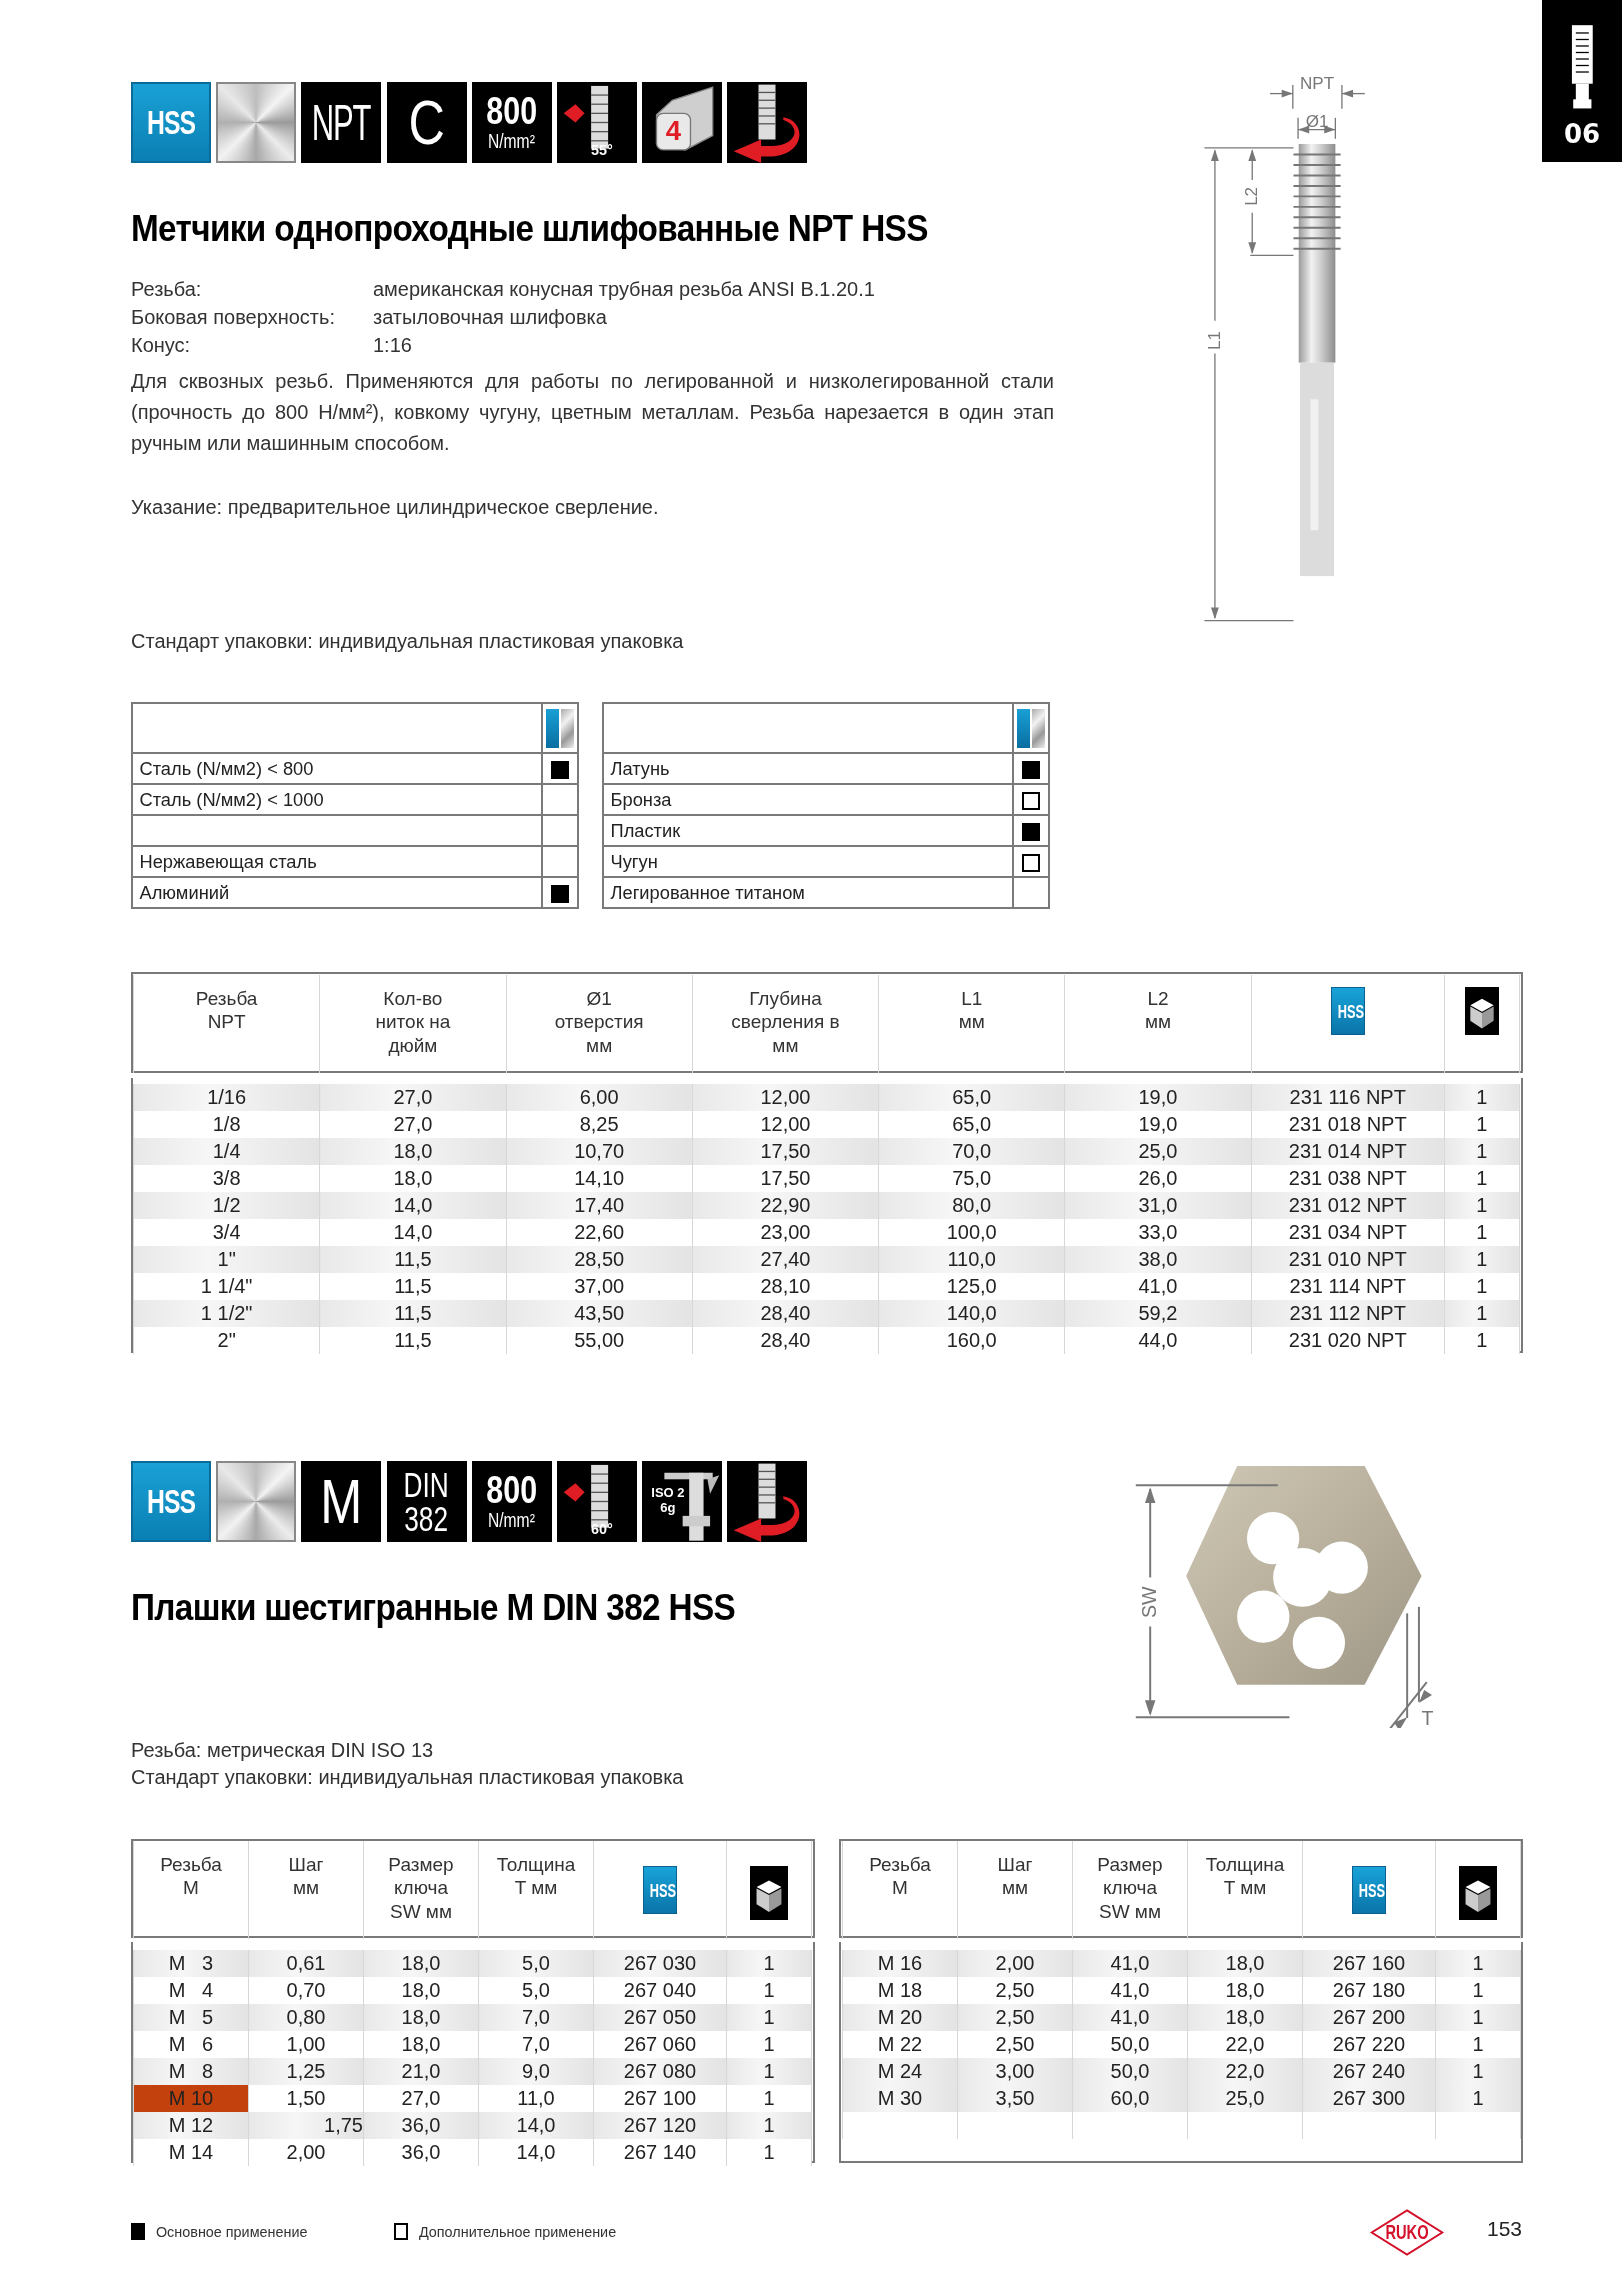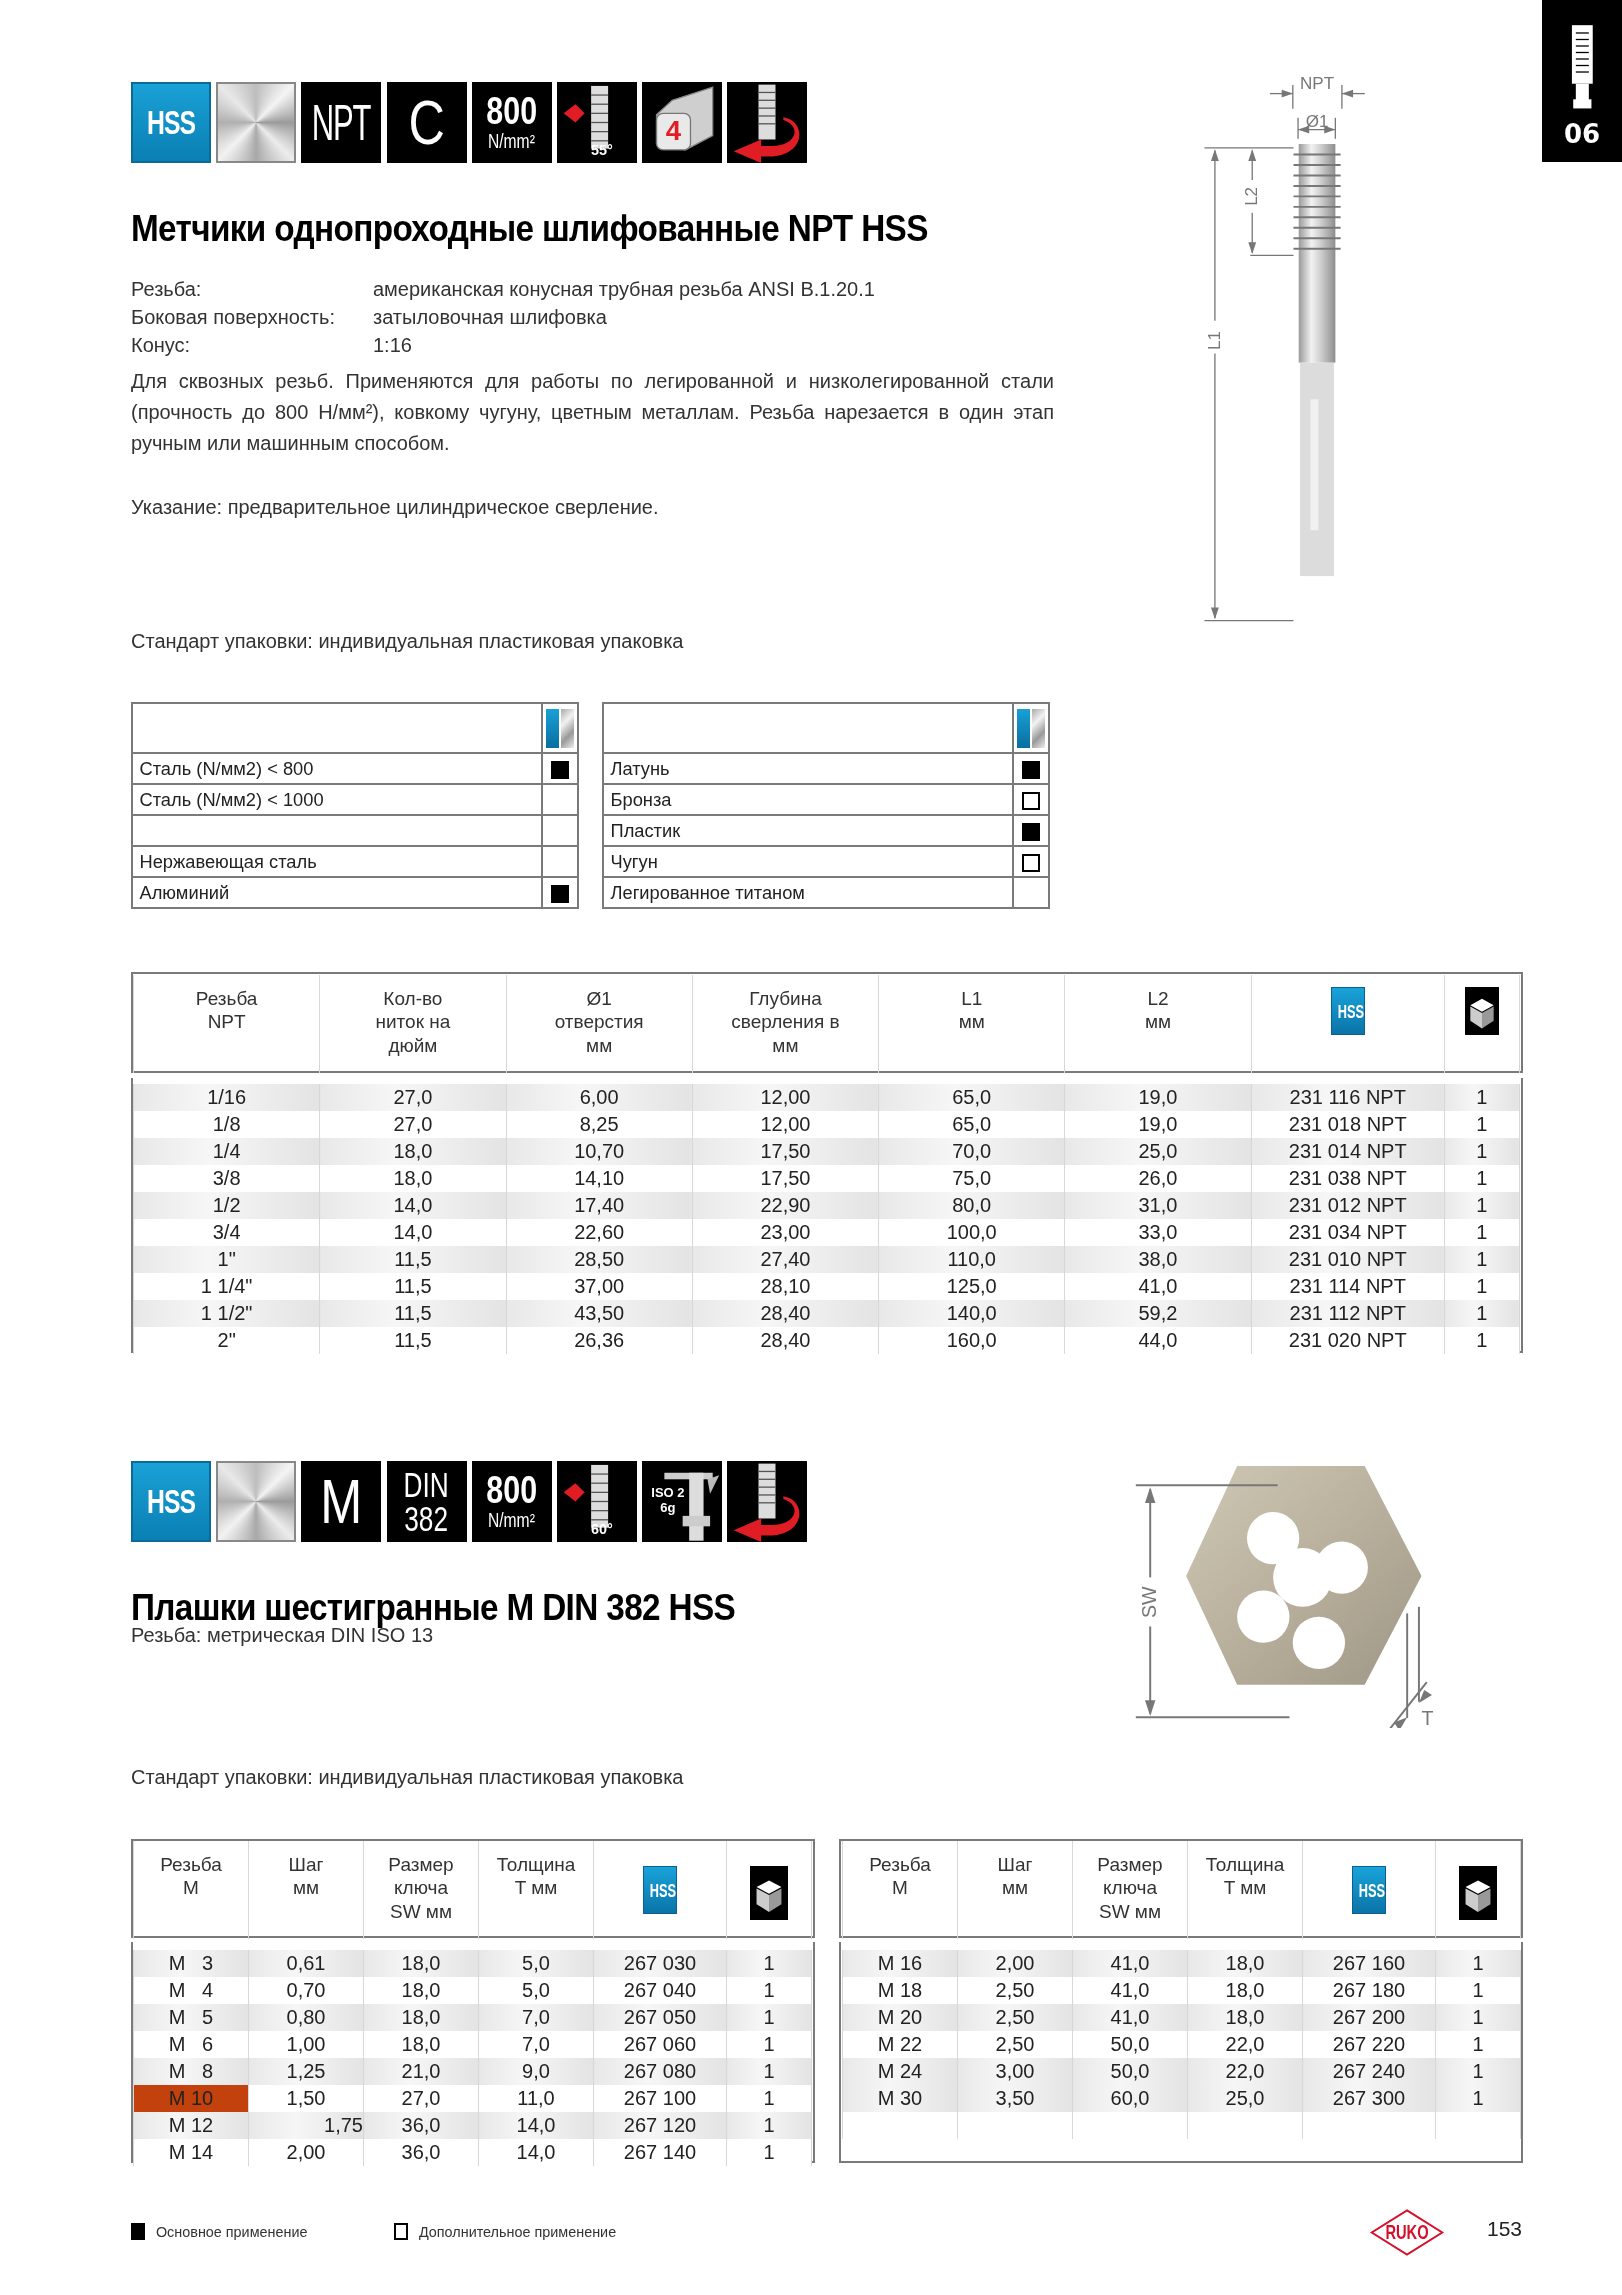--- a/index.html
+++ b/index.html
@@ -394,21 +394,21 @@
         <td style="white-space: pre; background: linear-gradient(90deg, rgb(232, 232, 232), rgb(246, 246, 246) 40%, rgb(227, 227, 227));">43,50</td>
         <td style="white-space: pre; background: linear-gradient(90deg, rgb(232, 232, 232), rgb(246, 246, 246) 40%, rgb(227, 227, 227));">28,40</td>
         <td style="white-space: pre; background: linear-gradient(90deg, rgb(232, 232, 232), rgb(246, 246, 246) 40%, rgb(227, 227, 227));">140,0</td>
         <td style="white-space: pre; background: linear-gradient(90deg, rgb(232, 232, 232), rgb(246, 246, 246) 40%, rgb(227, 227, 227));">59,2</td>
         <td style="white-space: pre; background: linear-gradient(90deg, rgb(232, 232, 232), rgb(246, 246, 246) 40%, rgb(227, 227, 227));">231 112 NPT</td>
         <td style="white-space: pre; background: linear-gradient(90deg, rgb(232, 232, 232), rgb(246, 246, 246) 40%, rgb(227, 227, 227));">1</td>
       </tr>
       <tr>
         <td style="white-space: pre; background: rgb(255, 255, 255);">2"</td>
         <td style="white-space: pre; background: rgb(255, 255, 255);">11,5</td>
-        <td style="white-space: pre; background: rgb(255, 255, 255);">26,36</td>
+        <td style="white-space: pre; background: rgb(255, 255, 255);">55,00</td>
         <td style="white-space: pre; background: rgb(255, 255, 255);">28,40</td>
         <td style="white-space: pre; background: rgb(255, 255, 255);">160,0</td>
         <td style="white-space: pre; background: rgb(255, 255, 255);">44,0</td>
         <td style="white-space: pre; background: rgb(255, 255, 255);">231 020 NPT</td>
         <td style="white-space: pre; background: rgb(255, 255, 255);">1</td>
       </tr>
     </tbody>
 </table>
 
 <div class="iconrow" style="top:1461px;">
@@ -459,21 +459,21 @@
           <line x1="48" y1="40" x2="74" y2="40"></line>
           <line x1="48" y1="52" x2="74" y2="52"></line>
           <line x1="48" y1="64" x2="74" y2="64"></line>
         </g>
         <path d="M86,58 C112,66 110,96 70,98 L52,98 L52,88 L10,106 L52,124 L52,114 L70,114 C120,110 122,60 86,54 Z" fill="#e01c24"></path>
       </svg>
   </div>
 </div>
 
 <h1 class="title" style="top:1587px;">Плашки шестигранные M DIN 382 HSS</h1>
-<p class="para" style="top:1620px;margin:0;">Резьба: метрическая DIN ISO 13</p>
+<p class="para" style="top:1735px;margin:0;">Резьба: метрическая DIN ISO 13</p>
 <p class="para" style="top:1762px;margin:0;">Стандарт упаковки: индивидуальная пластиковая упаковка</p>
 
 <svg class="abs" style="left:1126px;top:1453px;" width="340" height="275" viewBox="0 0 520 420">
   <defs>
       <linearGradient id="die" x1="0" y1="0" x2="1" y2="1">
         <stop offset="0" stop-color="#cfc8b6"></stop>
         <stop offset=".5" stop-color="#b8b09c"></stop>
         <stop offset="1" stop-color="#9f9786"></stop>
       </linearGradient>
     </defs>

